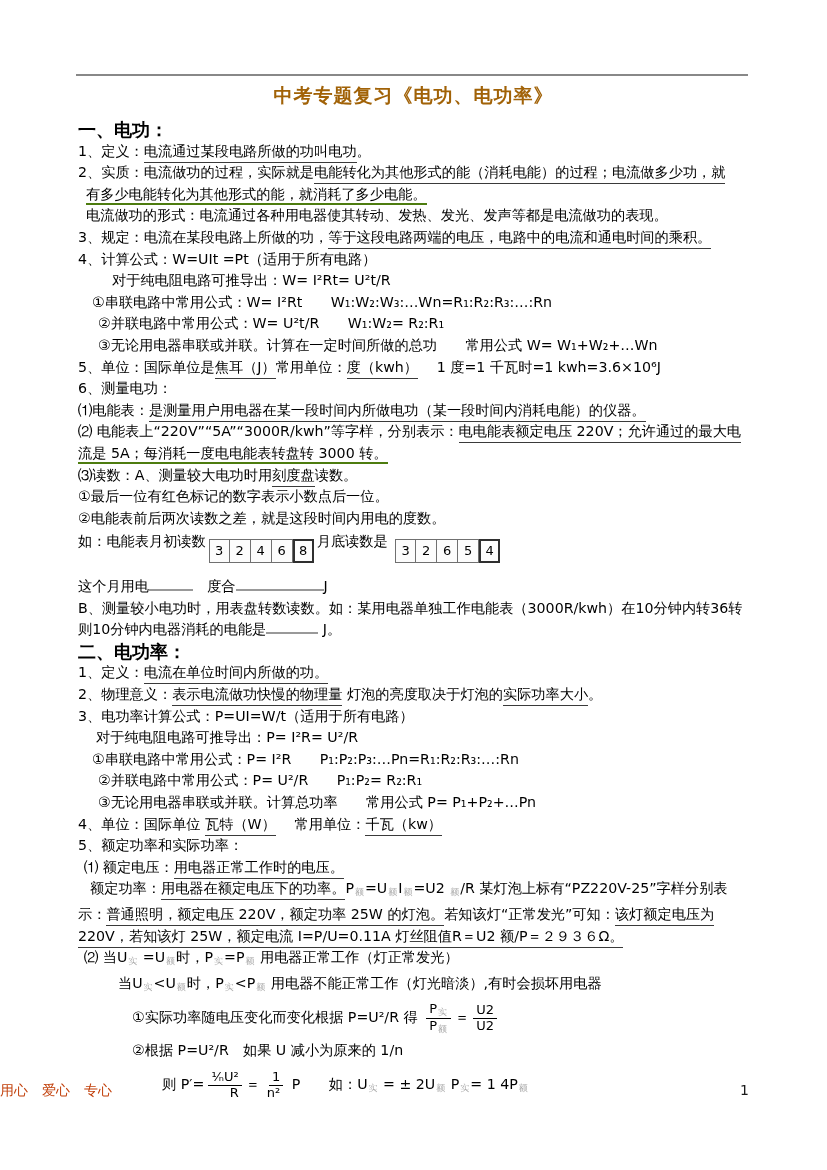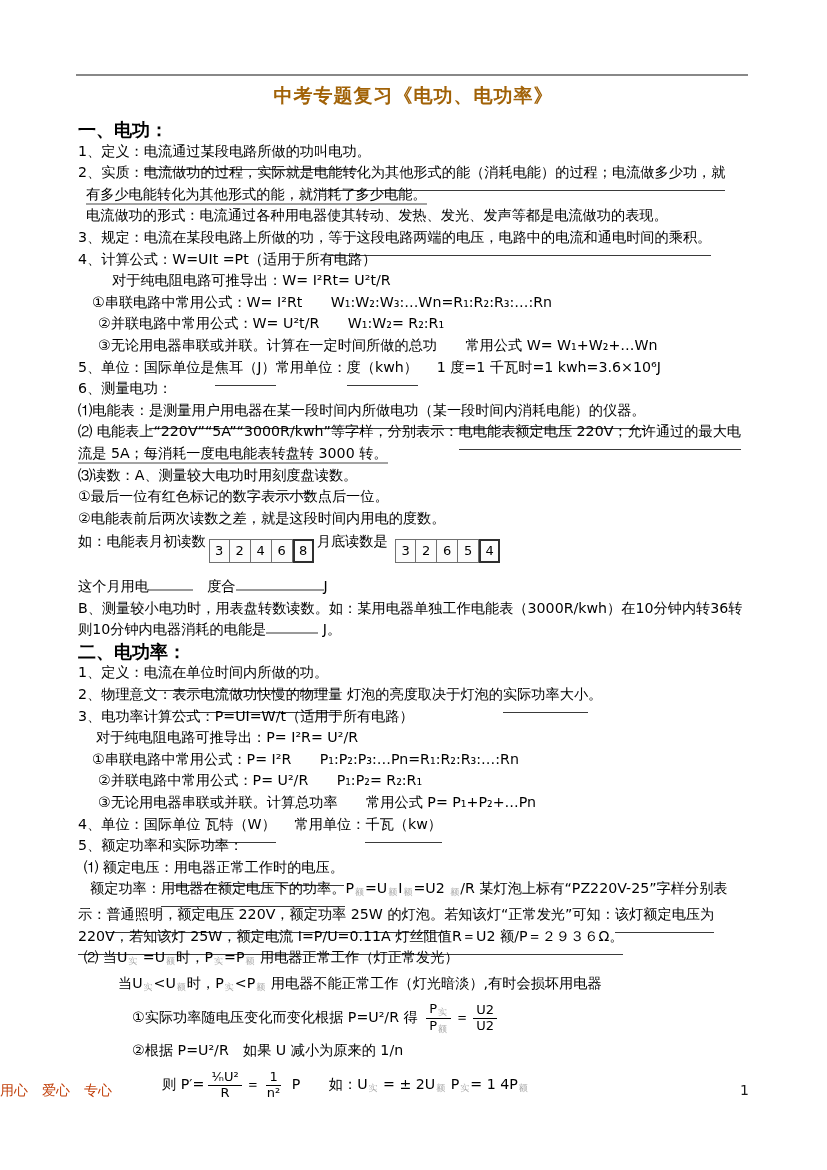--- a/index.html
+++ b/index.html
@@ -5,25 +5,25 @@
   html,body{margin:0;padding:0;background:#fff;}
   .page{position:relative;width:827px;height:1170px;background:#fff;overflow:hidden;
         font-family:"DejaVu Sans",sans-serif;color:#000;}
   .top-rule{position:absolute;left:76px;top:74px;width:672px;border-top:2px solid #888;}
   .doc-title{position:absolute;top:83px;left:0;width:100%;text-align:center;
              font-size:19px;font-weight:bold;letter-spacing:1px;}
   .doc-body{position:absolute;left:78px;top:119px;width:676px;
             font-size:14.2px;line-height:21.6px;}
   .line{white-space:pre-wrap;min-height:21.6px;}
   .line.b{font-weight:bold;font-size:18px;}
-  .u{border-bottom:1px solid #3a3a3a;padding-bottom:10px;}
-  .u2{border-bottom:2px solid #a3a3a3;padding-bottom:1px;}
+  .u{border-bottom:1px solid #3a3a3a;padding-bottom:3px;}
+  .u2{border-bottom:2px solid #4d7c0f;padding-bottom:1px;}
   .subg{font-size:9px;color:#a8a8a8;vertical-align:-2px;padding:0 1px;}
   .blank{display:inline-block;height:13px;border-bottom:2px solid #999;}
-  .frac{display:inline-flex;flex-direction:column;align-items:center;
+  .frac{display:inline-flex;flex-direction:column;align-items:flex-end;
         vertical-align:middle;margin:0 4px;font-size:13px;line-height:1.15;}
   .frac .num{border-bottom:1px solid #000;padding:0 3px;text-align:center;}
   .frac .den{padding:0 3px;text-align:center;}
   .meter{display:inline-flex;vertical-align:-9px;margin:0 3px;}
   .meter .cell{width:21px;height:24px;border:1px solid #707070;border-left:none;
                display:inline-flex;align-items:center;justify-content:center;
                font-size:13px;background:#fcfcfc;box-sizing:border-box;}
   .meter .cell:first-child{border-left:1px solid #707070;}
   .meter .cell.last{border:2px solid #2f2f2f;}
   .footer-motto{position:absolute;top:1082px;left:0;width:100%;text-align:left;

